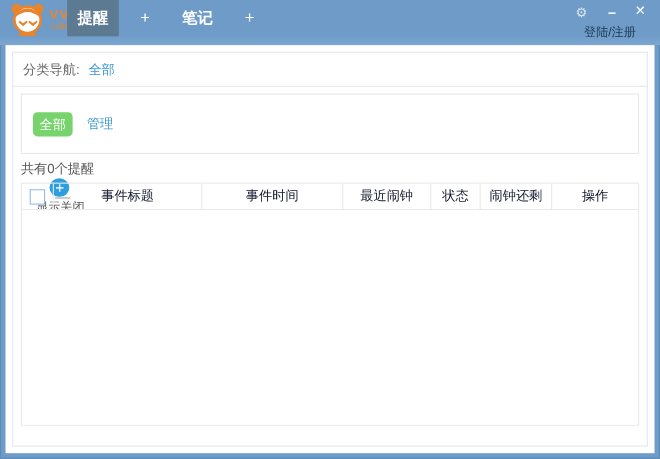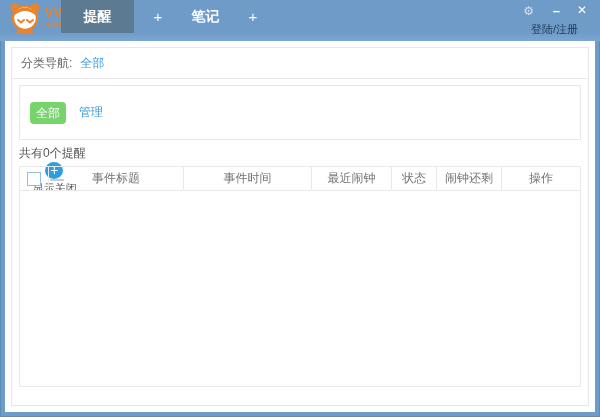--- a/index.html
+++ b/index.html
@@ -17,21 +17,21 @@
   }
   .logo { position:absolute; left:7px; top:1px; display:flex; align-items:flex-start; }
   .logo-text { margin-left:2px; margin-top:6px; }
   .logo-brand { font-size:12px; font-weight:bold; color:#e8842c; letter-spacing:1px; line-height:12px; }
   .logo-sub { font-size:7px; color:#e8842c; line-height:8px; margin-top:2px; white-space:nowrap; }
   .tabs { position:absolute; left:61px; top:0; height:33px; display:flex; }
   .tab {
     height:33px; display:flex; align-items:center; justify-content:center;
     color:#ffffff; font-size:14px; font-weight:bold; cursor:default;
   }
-  .tab.t-main { width:73px; }
+  .tab.t-main { width:47px; }
   .tab.t-plus { width:48px; font-weight:normal; font-size:15px; }
   .tab.t-mid  { width:47px; }
   .tab.active { background:#5d7a93; }
   .controls span { position:absolute; top:3px; color:#ffffff; cursor:default; }
   .ctl-gear  { right:66px; top:4px !important; font-size:12px; color:#d9e2ea !important; }
   .ctl-min   { right:40px; font-size:13px; font-weight:bold; }
   .ctl-close { right:13px; font-size:12px; font-weight:bold; }
   .auth { position:absolute; right:22px; top:22px; font-size:11px; color:#1c3850; }
   
   .panel { position:absolute; left:5px; top:41px; width:590px; height:371px; background:#ffffff; }
@@ -61,21 +61,21 @@
     display:inline-block;
   }
   .checkbox { width:14px; height:14px; border:1px solid #c8cdd2; background:#fff; display:inline-block; cursor:pointer; }
   .toolbar .checkbox { margin-left:9px; }
   .cb-label { font-size:11px; color:#555; margin-left:5px; }
   
   .rtable { position:absolute; left:7px; top:118px; width:562px; height:221px; border:1px solid #e9e9e9; }
   .thead { display:flex; height:24px; border-bottom:1px solid #e9e9e9; }
   .th {
     display:flex; align-items:center; justify-content:center;
-    font-size:12px; color:#737373; border-right:1px solid #e9e9e9; height:100%;
+    font-size:12px; color:#0f172a; border-right:1px solid #e9e9e9; height:100%;
   }
   .th:last-child { border-right:none; }
   .c0{width:29px;} .c1{width:135px;} .c2{width:128px;} .c3{width:80px;} .c4{width:65px;} .c5{width:45px;} .c6{flex:1;}
   .checkbox.blue { border-color:#93bce4; }
   .tbody { height:195px; background:#fff; }
   .footer-row { position:absolute; left:7px; top:344px; display:flex; align-items:center; }
   .pages { font-size:12px; color:#555; margin-left:6px; }
 </style>
 </head>
 <body>

